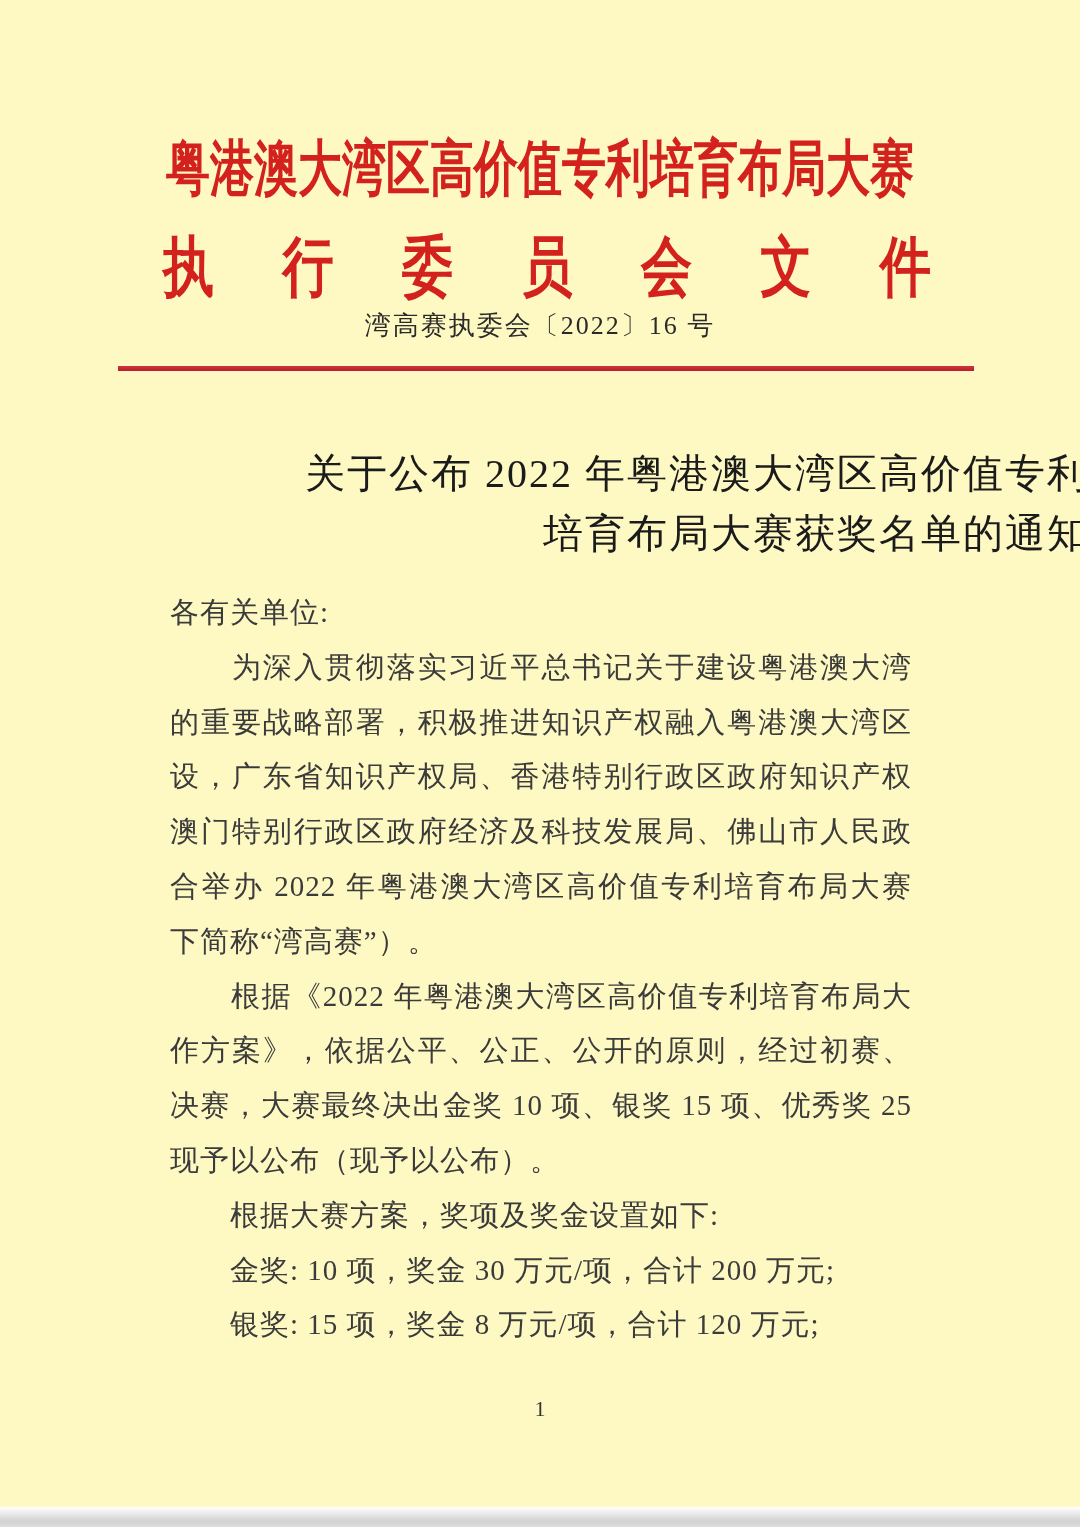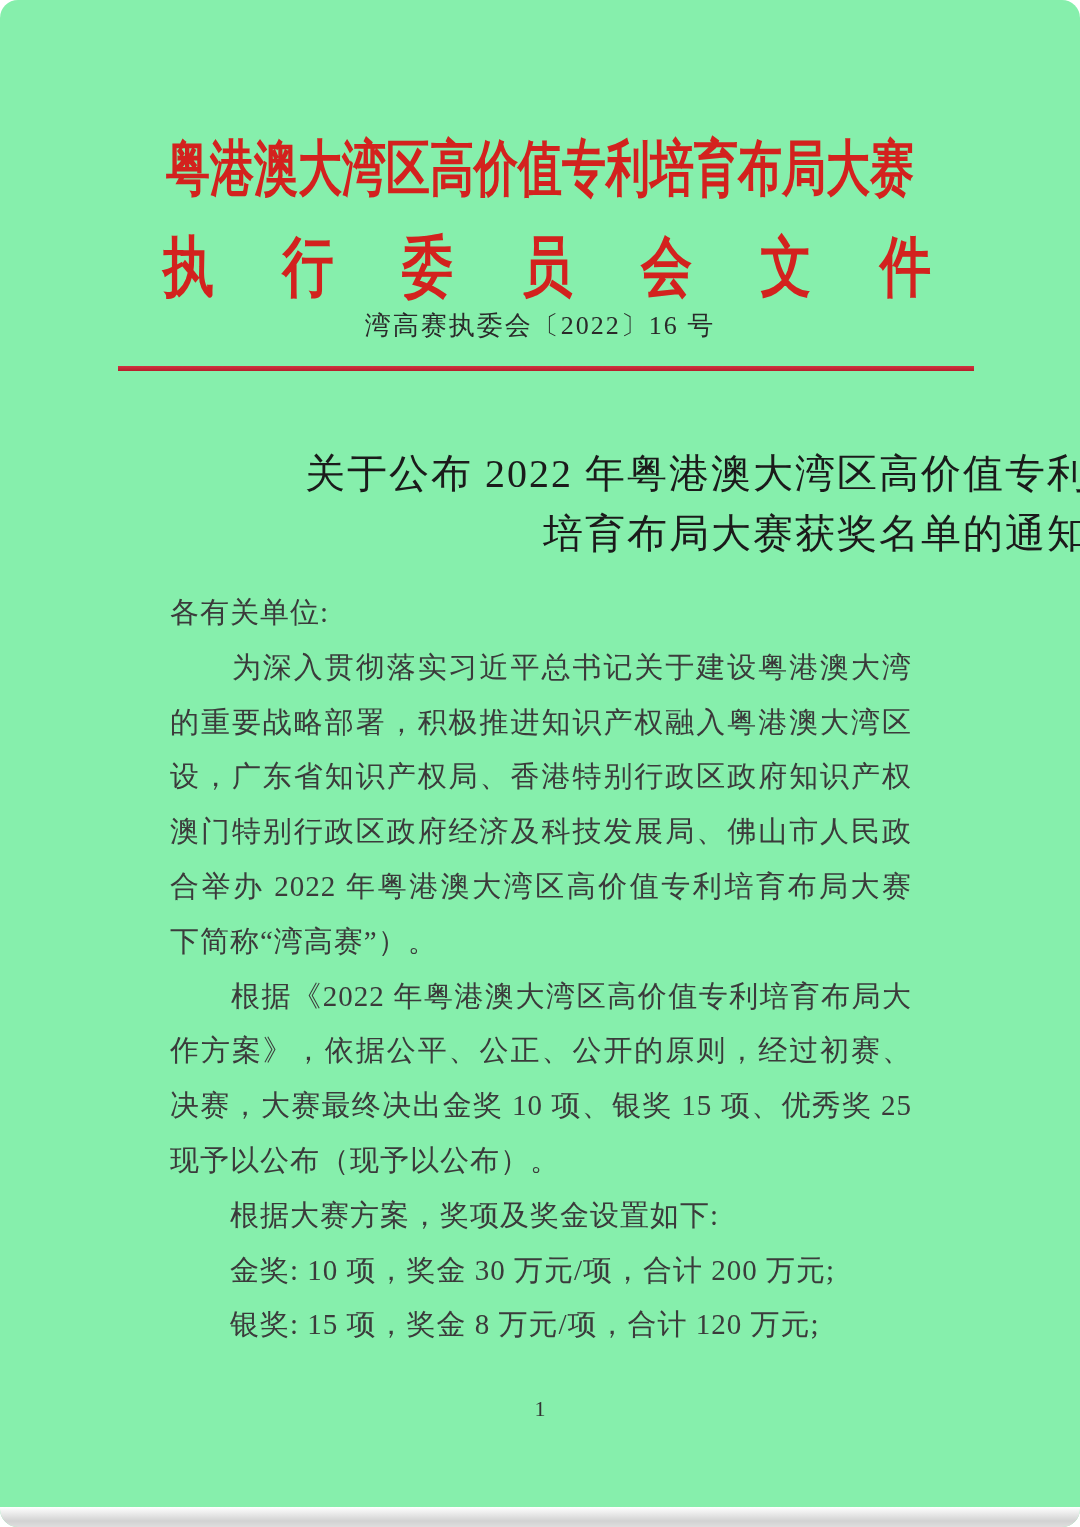--- a/index.html
+++ b/index.html
@@ -5,24 +5,23 @@
   html, body {
     margin: 0;
     padding: 0;
     background: #ffffff;
   }
   .page {
     position: relative;
     width: 1080px;
     height: 1527px;
     margin: 0 auto;
-    background: #86efac;
+    background: #fef9c3;
     overflow: hidden;
     font-family: "Liberation Serif", "DejaVu Serif", serif;
-    border-radius: 18px;
   }
 
   
   .lh-org {
     position: absolute;
     top: 128px;
     left: 0;
     width: 100%;
     text-align: center;
     font-size: 44px;

